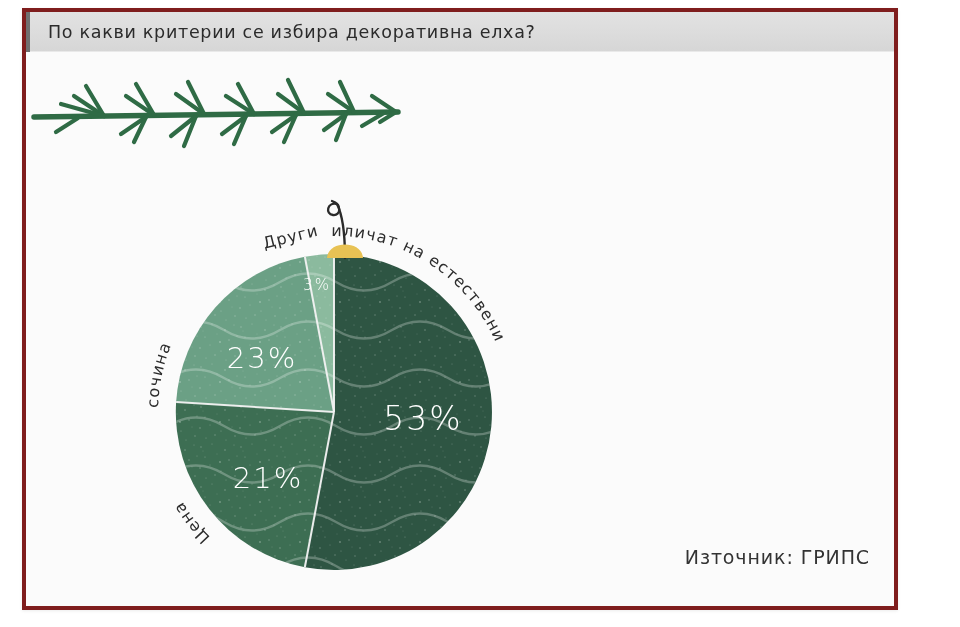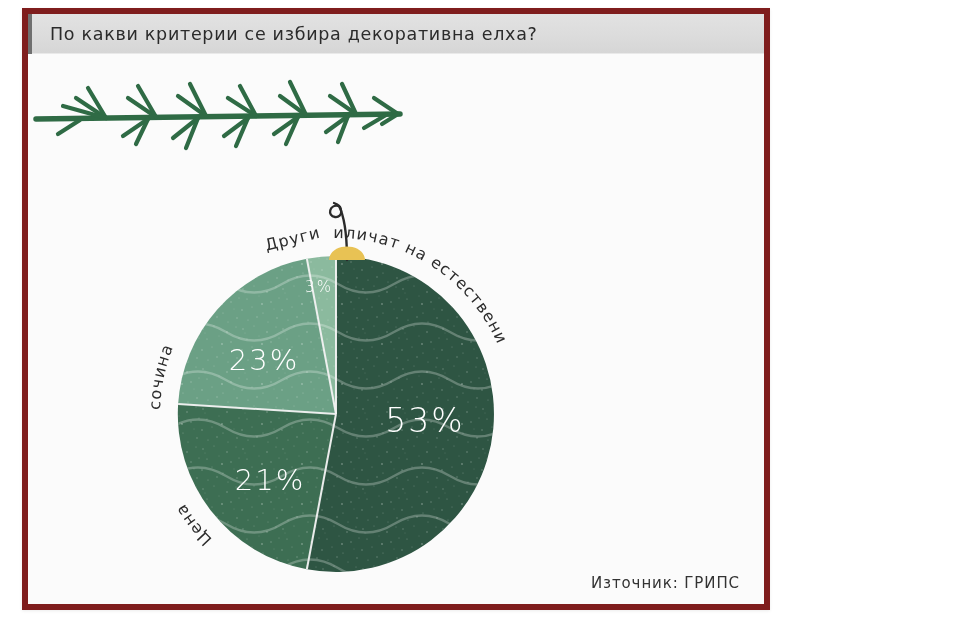--- a/index.html
+++ b/index.html
@@ -12,24 +12,24 @@
     height: 627px;
     font-family: "DejaVu Sans", "Liberation Sans", sans-serif;
     overflow: hidden;
     position: relative;
   }
 
   #card {
     position: absolute;
     left: 22px;
     top: 8px;
-    width: 748px;
+    width: 876px;
     height: 602px;
     background: #fbfbfb;
-    border: 6px solid #7f1d1d;
+    border: 4px solid #7f1d1d;
     box-sizing: border-box;
     box-shadow: 0 1px 3px rgba(0,0,0,0.08);
     overflow: hidden;
   }
 
   #title-bar {
     position: absolute;
     left: 0;
     top: 0;
     width: 100%;
@@ -80,22 +80,22 @@
     position: absolute;
     left: 92px;
     top: 110px;
     width: 460px;
     height: 430px;
   }
 
   #source-text {
     position: absolute;
     right: 24px;
-    bottom: 24px;
-    font-size: 15px;
+    bottom: 46px;
+    font-size: 19px;
     letter-spacing: 0.9px;
     color: #333333;
     white-space: nowrap;
   }
 
   .pct-label {
     fill: #ffffff;
     font-family: "DejaVu Sans", "Liberation Sans", sans-serif;
     font-weight: 300;
     letter-spacing: 2px;

